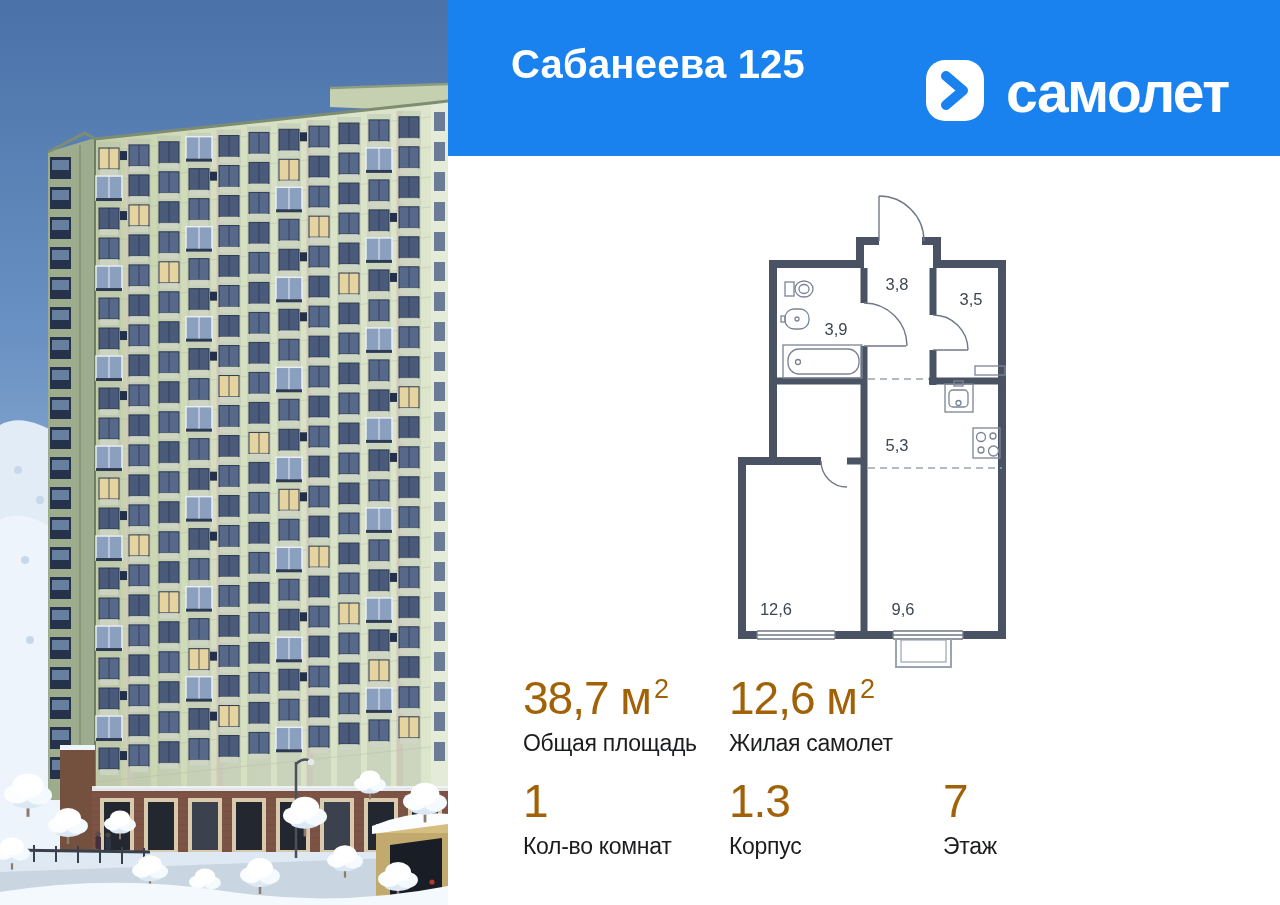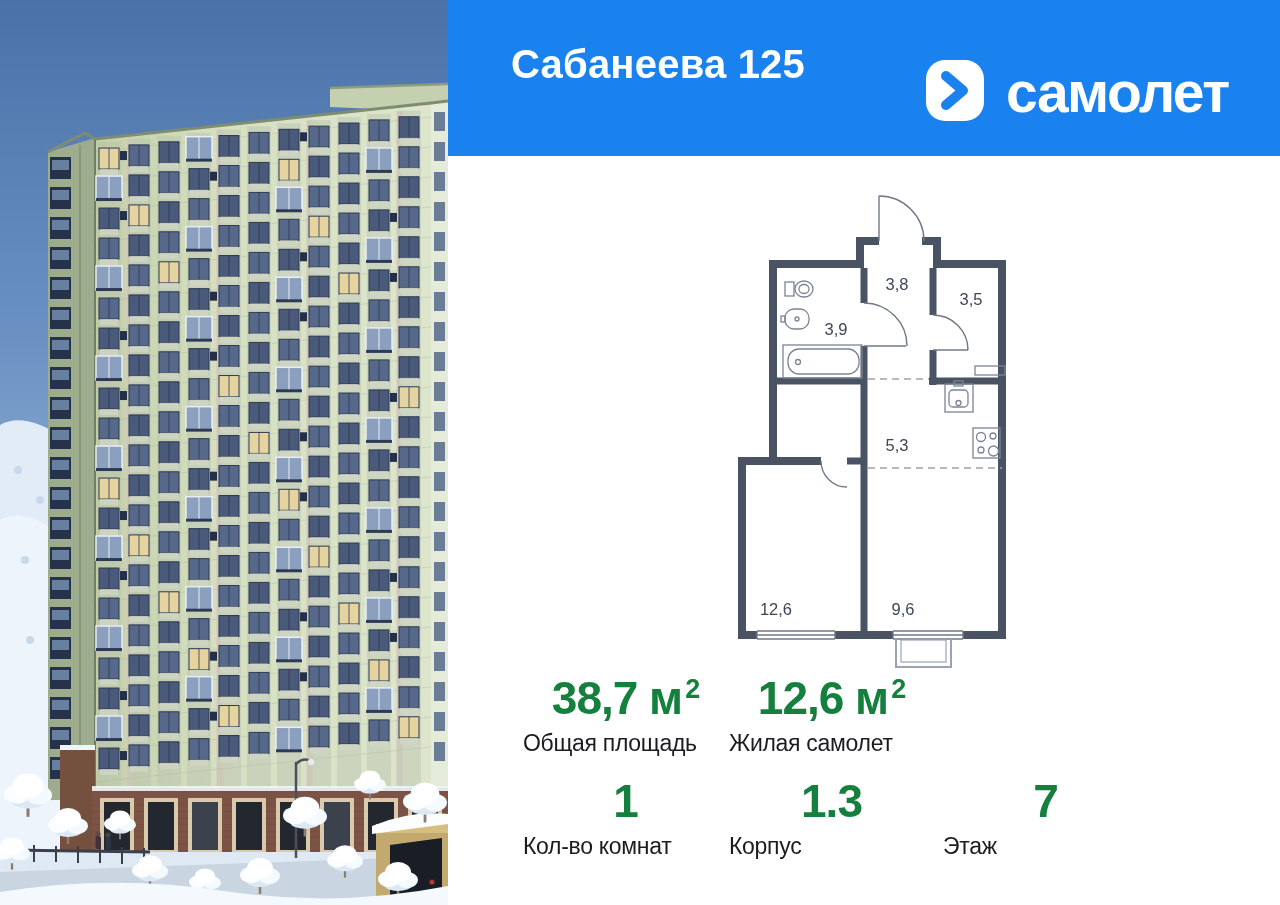--- a/index.html
+++ b/index.html
@@ -14,21 +14,21 @@
   .logo-mark svg{position:absolute;left:0;top:0;}
   .logo-word{color:#fff;font-size:57px;font-weight:700;margin-left:13px;letter-spacing:-1.5px;line-height:58px;white-space:nowrap;}
   .plan{position:absolute;left:252px;top:183px;width:320px;height:500px;}
   .plan text{font-family:"Liberation Sans",sans-serif;font-size:16.5px;fill:#3e4654;}
   .cell{position:absolute;width:205px;}
   .r1{top:674px}
   .r2{top:777px}
   .c1{left:75px}
   .c2{left:281px}
   .c3{left:495px}
-  .num{font-size:46px;font-weight:700;color:#15803d;letter-spacing:-1px;line-height:1.05;white-space:nowrap;text-align:center;}
+  .num{font-size:46px;font-weight:400;color:#a16207;letter-spacing:-1px;line-height:1.05;white-space:nowrap;}
   .num .sup{font-size:27px;position:relative;top:-16px;margin-left:3px;}
   .lbl{margin-top:8px;font-size:23px;color:#1b1c1e;letter-spacing:-.3px;white-space:nowrap;}
 </style>
 </head>
 <body>
 
 <svg class="photo" viewBox="0 0 448 905" preserveAspectRatio="none">
   <defs>
     <linearGradient id="sky" x1="0" y1="0" x2="0" y2="1">
       <stop offset="0" stop-color="#4a72a9"></stop>

